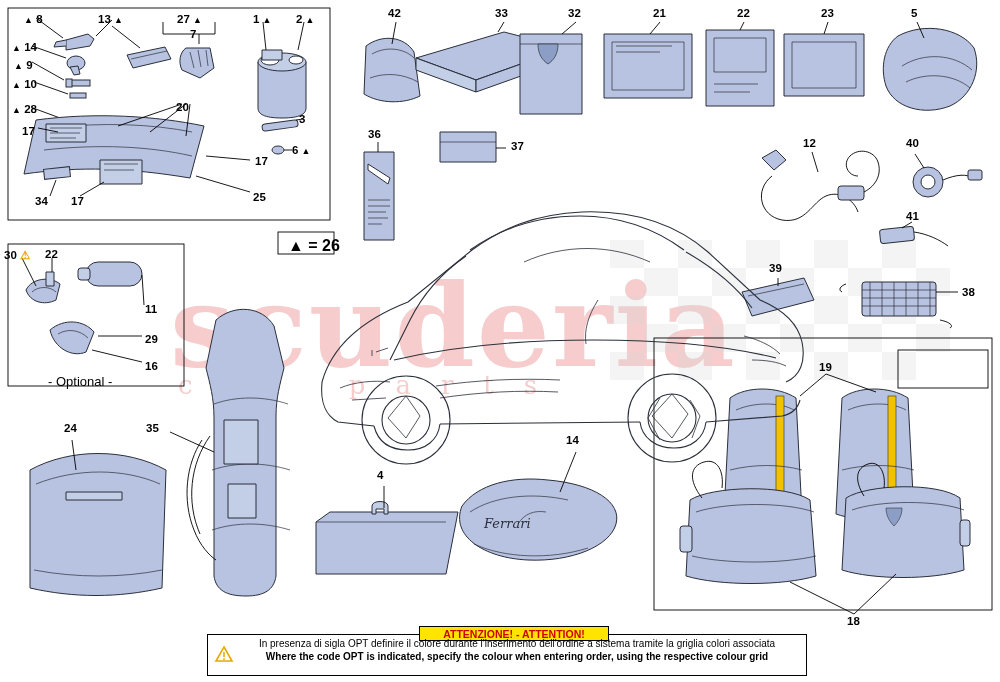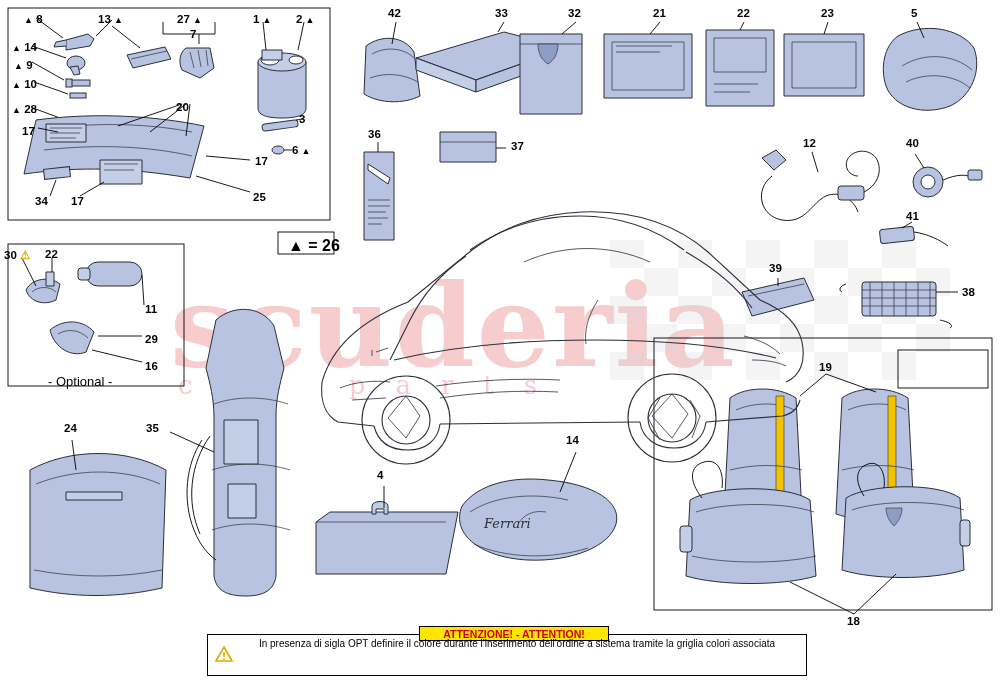--- a/index.html
+++ b/index.html
@@ -495,16 +495,17 @@
   <div id="attention">
     <div class="att-box"></div>
     <div class="att-title">ATTENZIONE! - ATTENTION!</div>
     <svg class="warn" width="18" height="16" viewBox="0 0 18 16">
       <path d="M9 1 L17 15 L1 15 Z" fill="none" stroke="#e8a800" stroke-width="1.6"></path>
       <path d="M9 6 v5" stroke="#e8a800" stroke-width="1.6"></path>
       <circle cx="9" cy="13" r=".9" fill="#e8a800"></circle>
     </svg>
     <div class="att-text">
       <div class="l1">In presenza di sigla OPT definire il colore durante l'inserimento dell'ordine a sistema tramite la griglia colori associata</div>
+      <div class="l2">Where the code OPT is indicated, specify the colour when entering order, using the respective colour grid</div>
     </div>
   </div>
 
 </div>
 
 </body></html>

